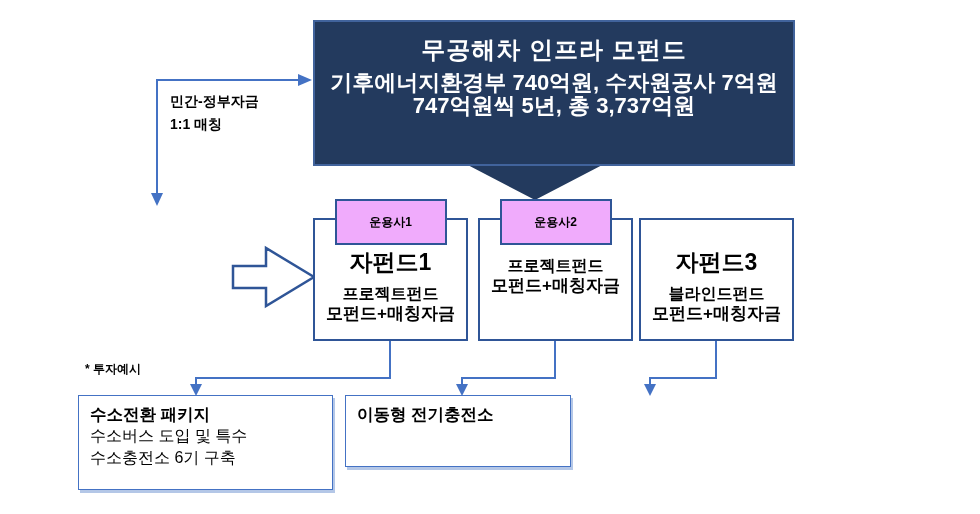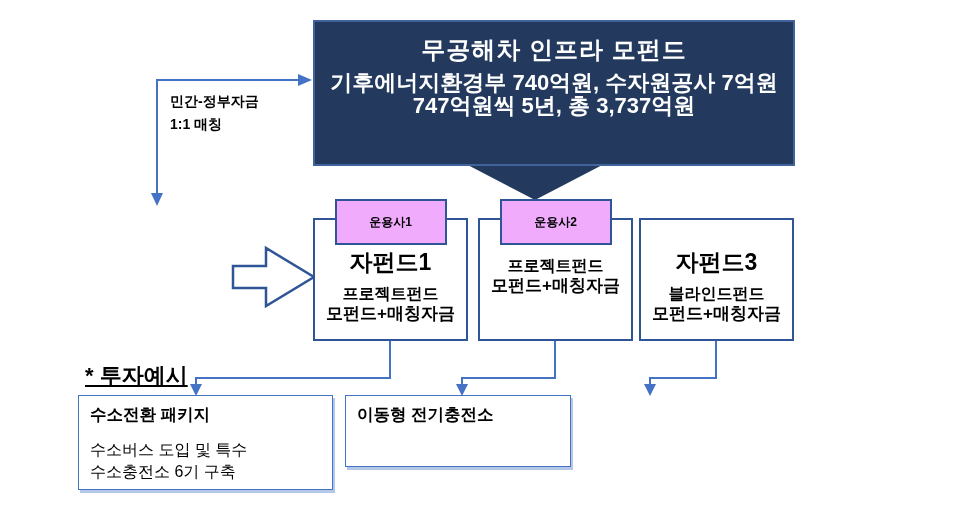--- a/index.html
+++ b/index.html
@@ -49,29 +49,29 @@
     position:absolute;top:0;left:50%;transform:translateX(-50%);
     width:112px;height:46px;background:#f0abfc;border:2.5px solid var(--border-dark);
     display:flex;align-items:center;justify-content:center;
     font-size:12px;font-weight:bold;color:#000;z-index:3;
   }
   .fund-name{font-size:23px;font-weight:bold;color:#000;line-height:28px;}
   .fund-type{font-size:16px;font-weight:bold;color:#000;line-height:20px;margin-top:8px;}
   .fund-funding{font-size:17px;font-weight:bold;color:#000;line-height:20px;}
 
   .examples-label{position:absolute;left:85px;top:361px;z-index:2;
-    font-size:22px;font-weight:bold;color:#000;text-decoration:underline;}
+    font-size:12px;font-weight:bold;color:#000;}
 
   .example-box{
     border:1.5px solid var(--connector);
     box-shadow:2px 3px 0 0 var(--shadow);
     padding:8px 11px 0 11px;top:395px;
   }
   .example-box .e-title{font-size:16.5px;font-weight:bold;color:#000;line-height:21px;}
-  .example-box .e-body{font-size:16px;color:#000;line-height:22px;margin-top:14px;}
+  .example-box .e-body{font-size:16px;color:#000;line-height:22px;margin-top:0;}
 </style>
 </head>
 <body>
 
 <div class="canvas">
 
   <svg class="overlay" viewBox="0 0 980 514">
 
     <polyline class="connector" points="157,203 157,80 298,80"></polyline>
     <polygon class="arrowhead" points="298,74 312,80 298,86"></polygon>

